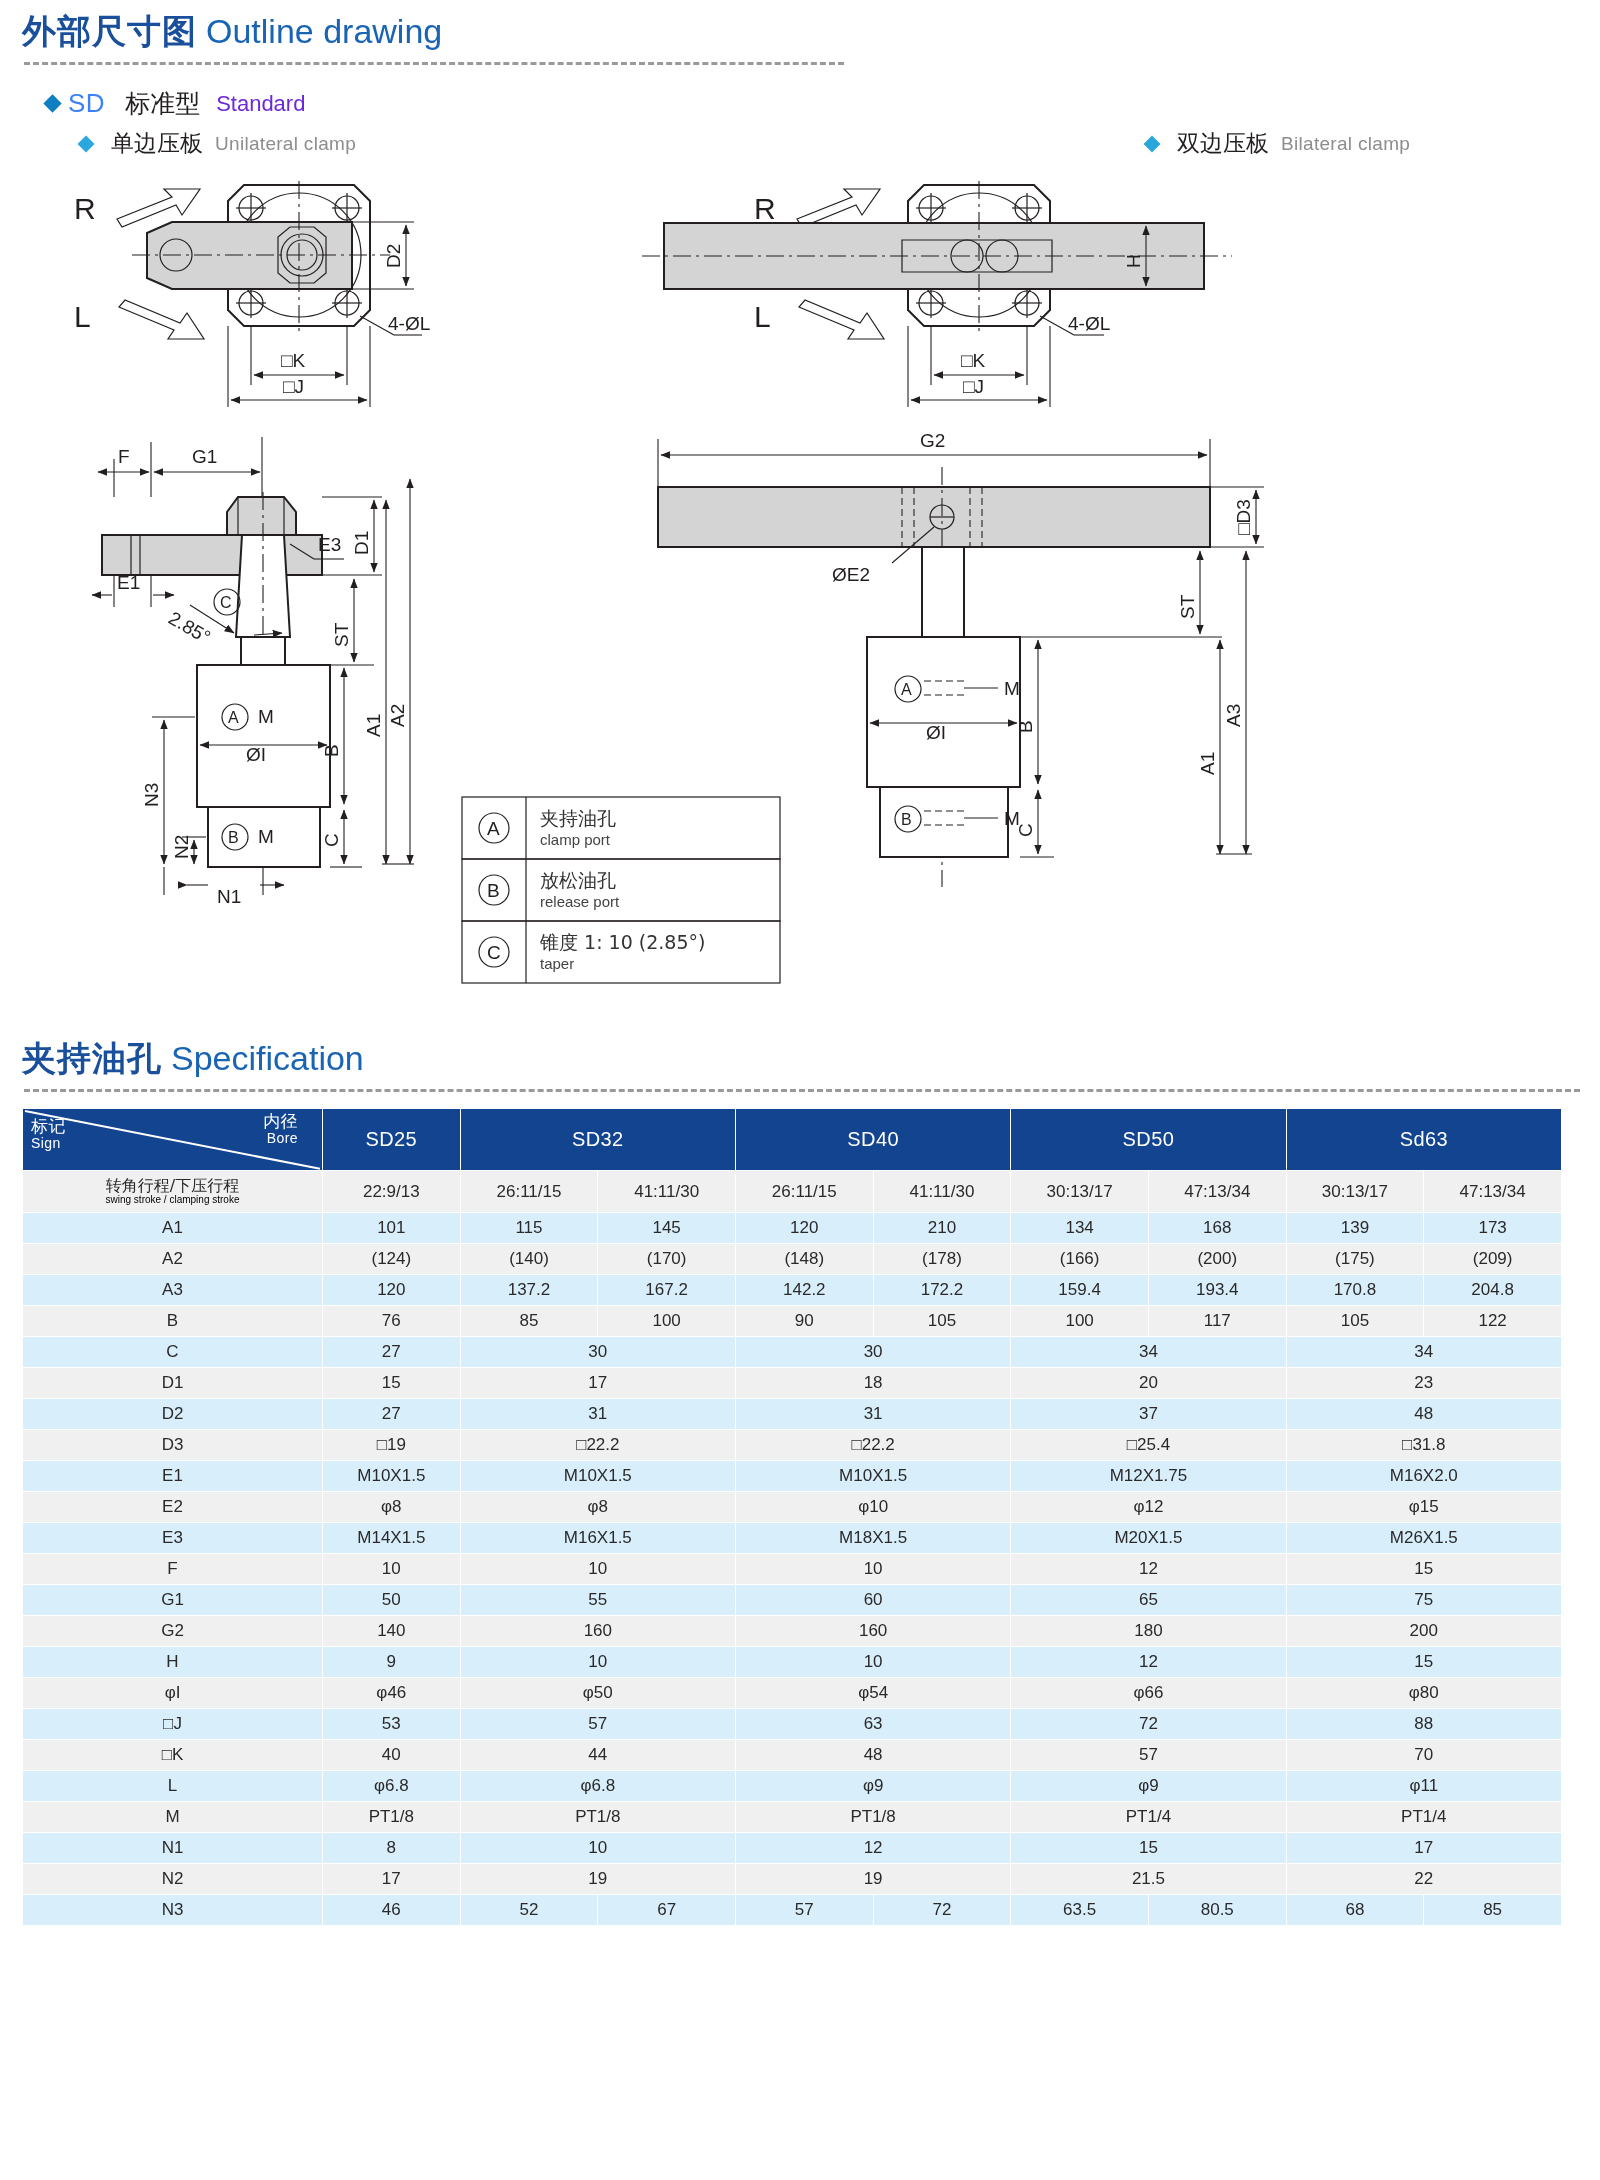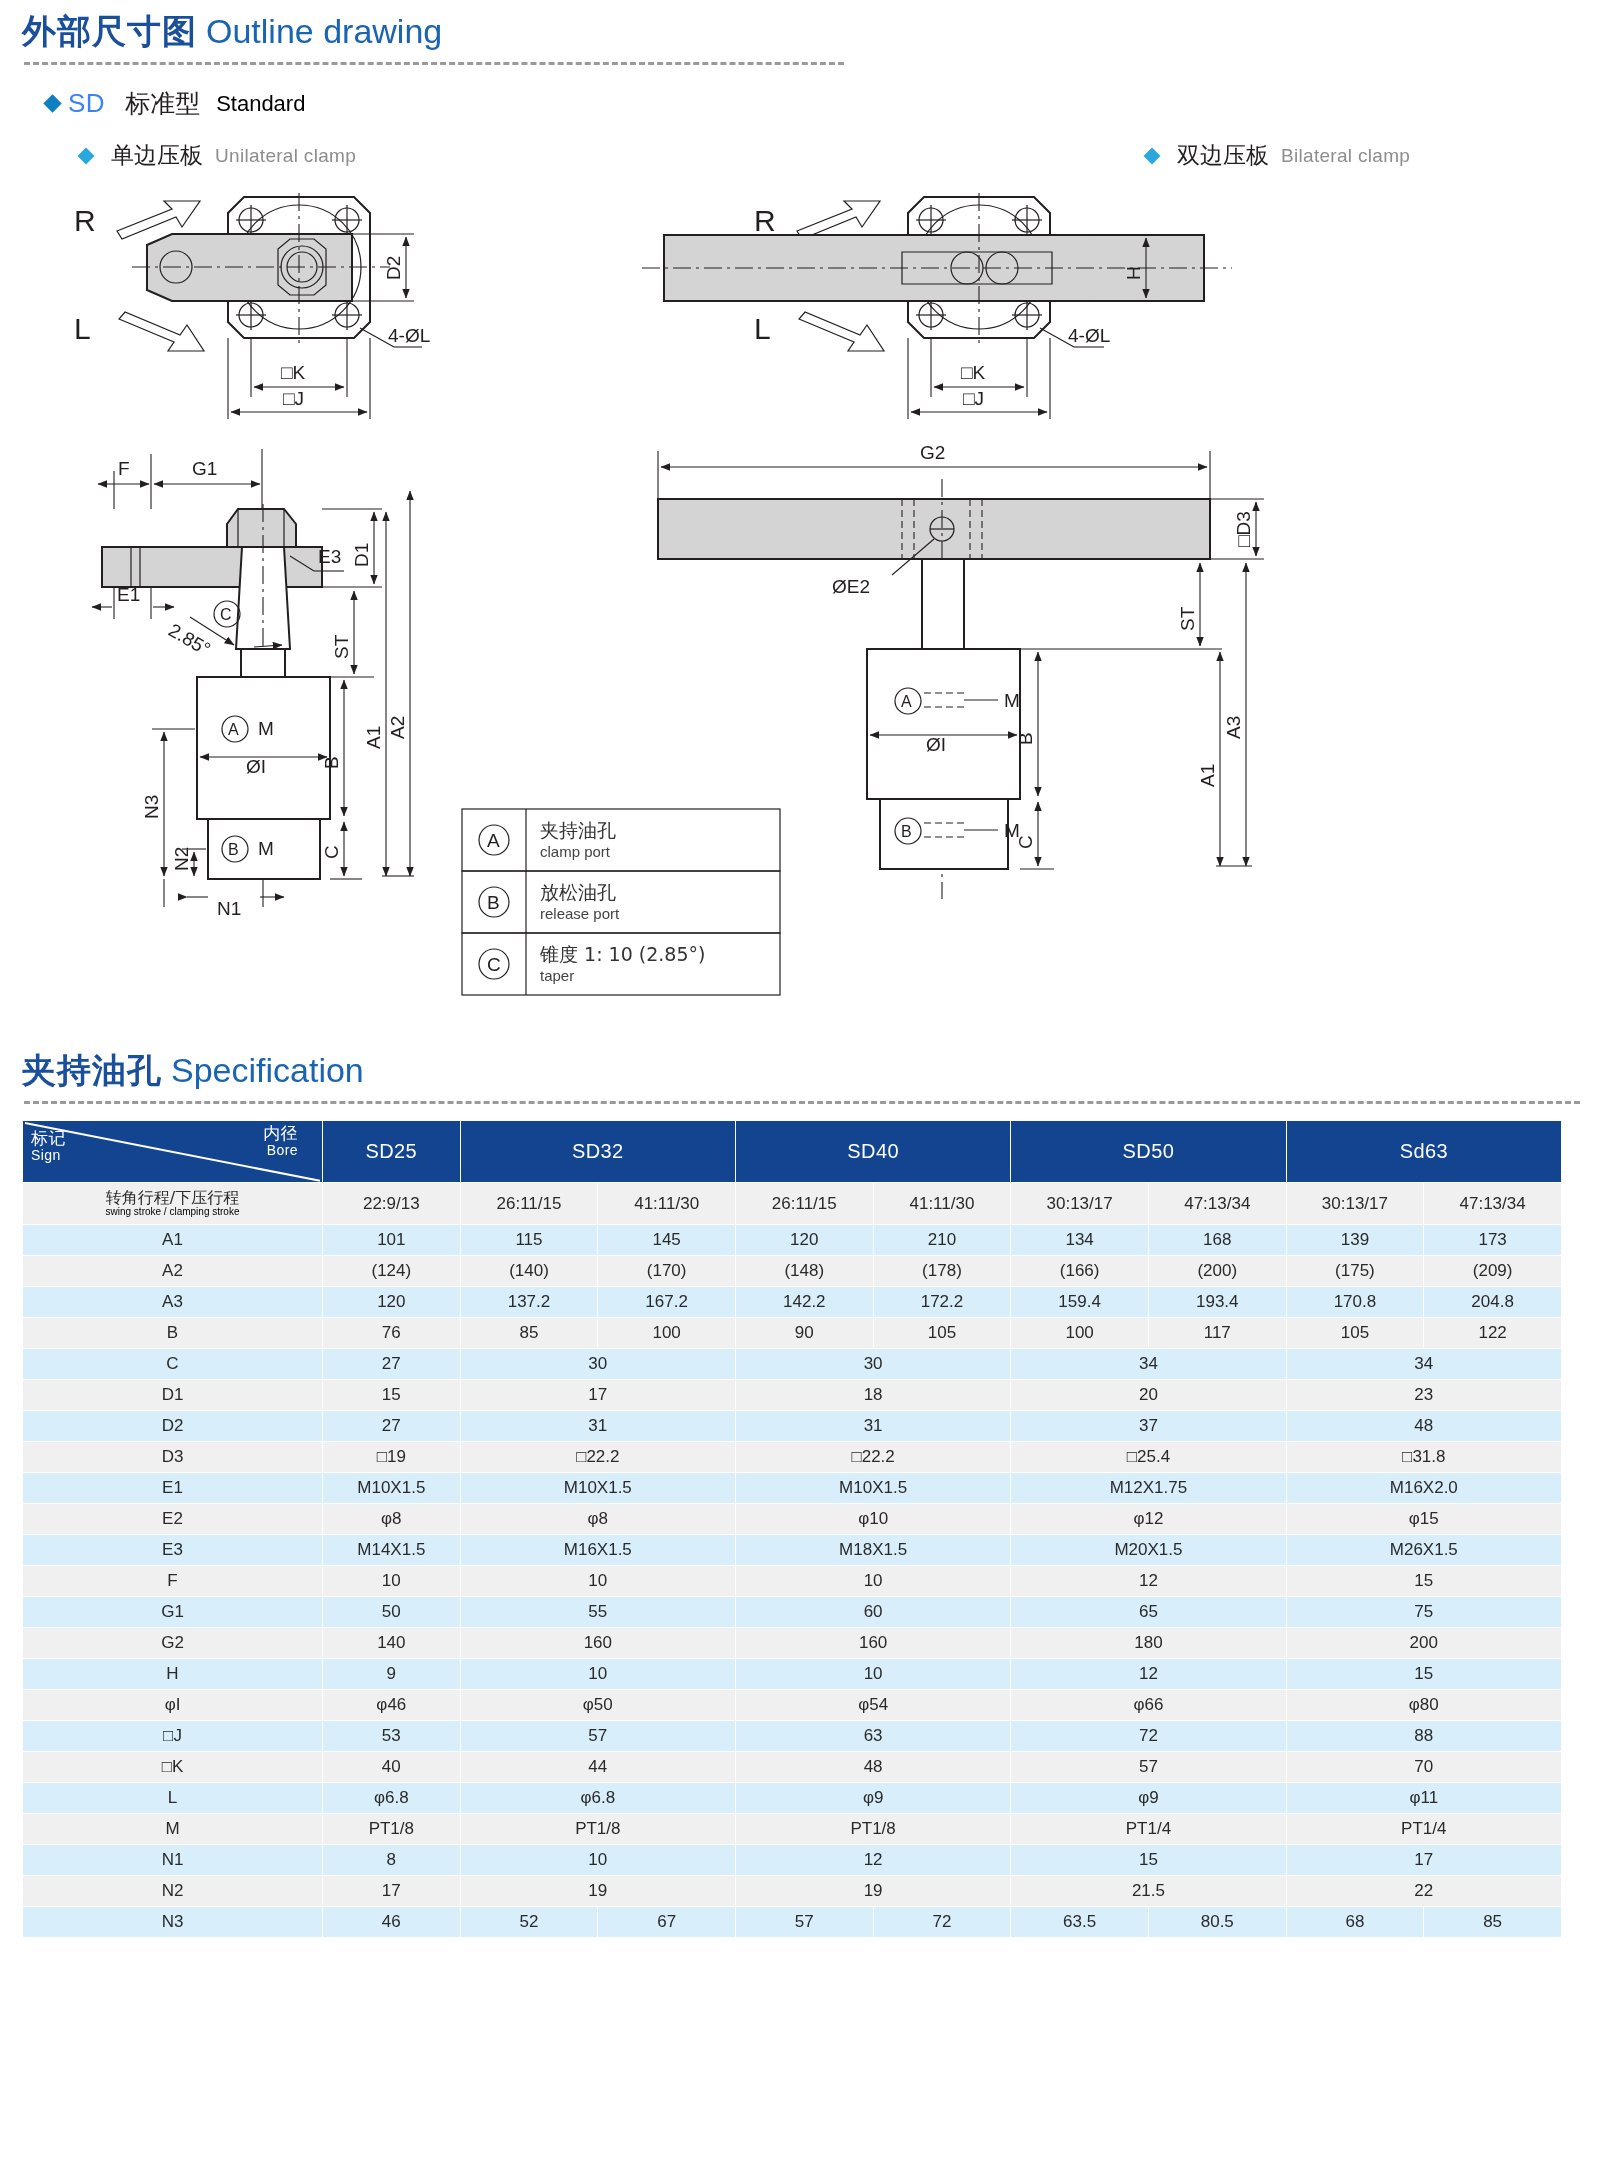--- a/index.html
+++ b/index.html
@@ -46,23 +46,23 @@
     display: inline-block;
     width: 13px; height: 13px;
     background: #1a9fe0;
     transform: rotate(45deg);
     margin-right: 9px;
   }
   .diamond.dark { background: #0f7fc4; }
   .sub-code { font-size: 26px; color: #3b82f6; letter-spacing: .5px; }
   .sub-cn   { font-size: 25px; color: #231f20; margin-left: 20px;
               font-family: "DejaVu Sans", sans-serif; }
-  .sub-en   { font-size: 22px; color: #000000; margin-left: 16px; }
-
-  .clamp-row { margin-top: 20px; display: flex; padding-left: 58px; }
+  .sub-en   { font-size: 22px; color: #6d28d9; margin-left: 16px; }
+
+  .clamp-row { margin-top: 8px; display: flex; padding-left: 58px; }
   .clamp-item { display: flex; align-items: center; }
   .clamp-item.right { margin-left: 790px; }
   .clamp-cn { font-size: 23px; color: #231f20; margin-left: 10px;
               font-family: "DejaVu Sans", sans-serif; }
   .clamp-en { font-size: 19px; color: #8d8d8d; margin-left: 12px; letter-spacing: .3px; }
   .diamond.sm { width: 12px; height: 12px; background: #29a8e0; }
 
   
   .drawings { position: relative; width: 1556px; height: 860px; margin-top: 8px; }
   .drawings svg { display: block; }

